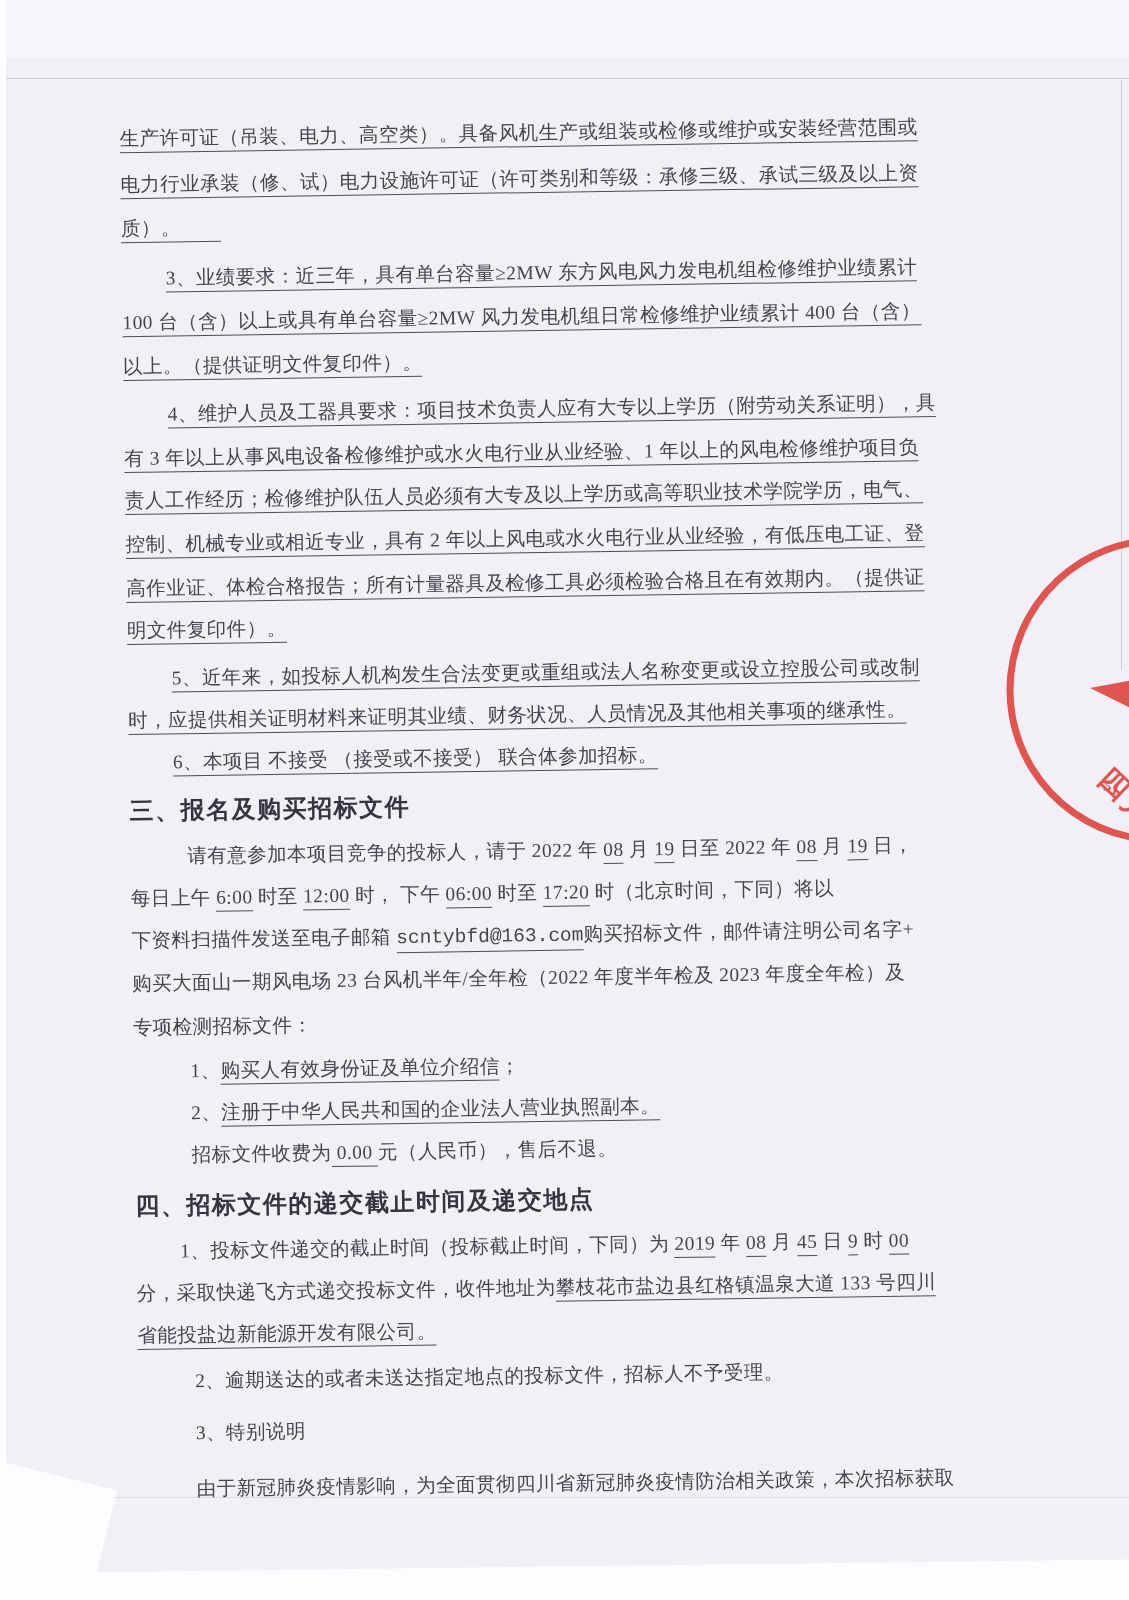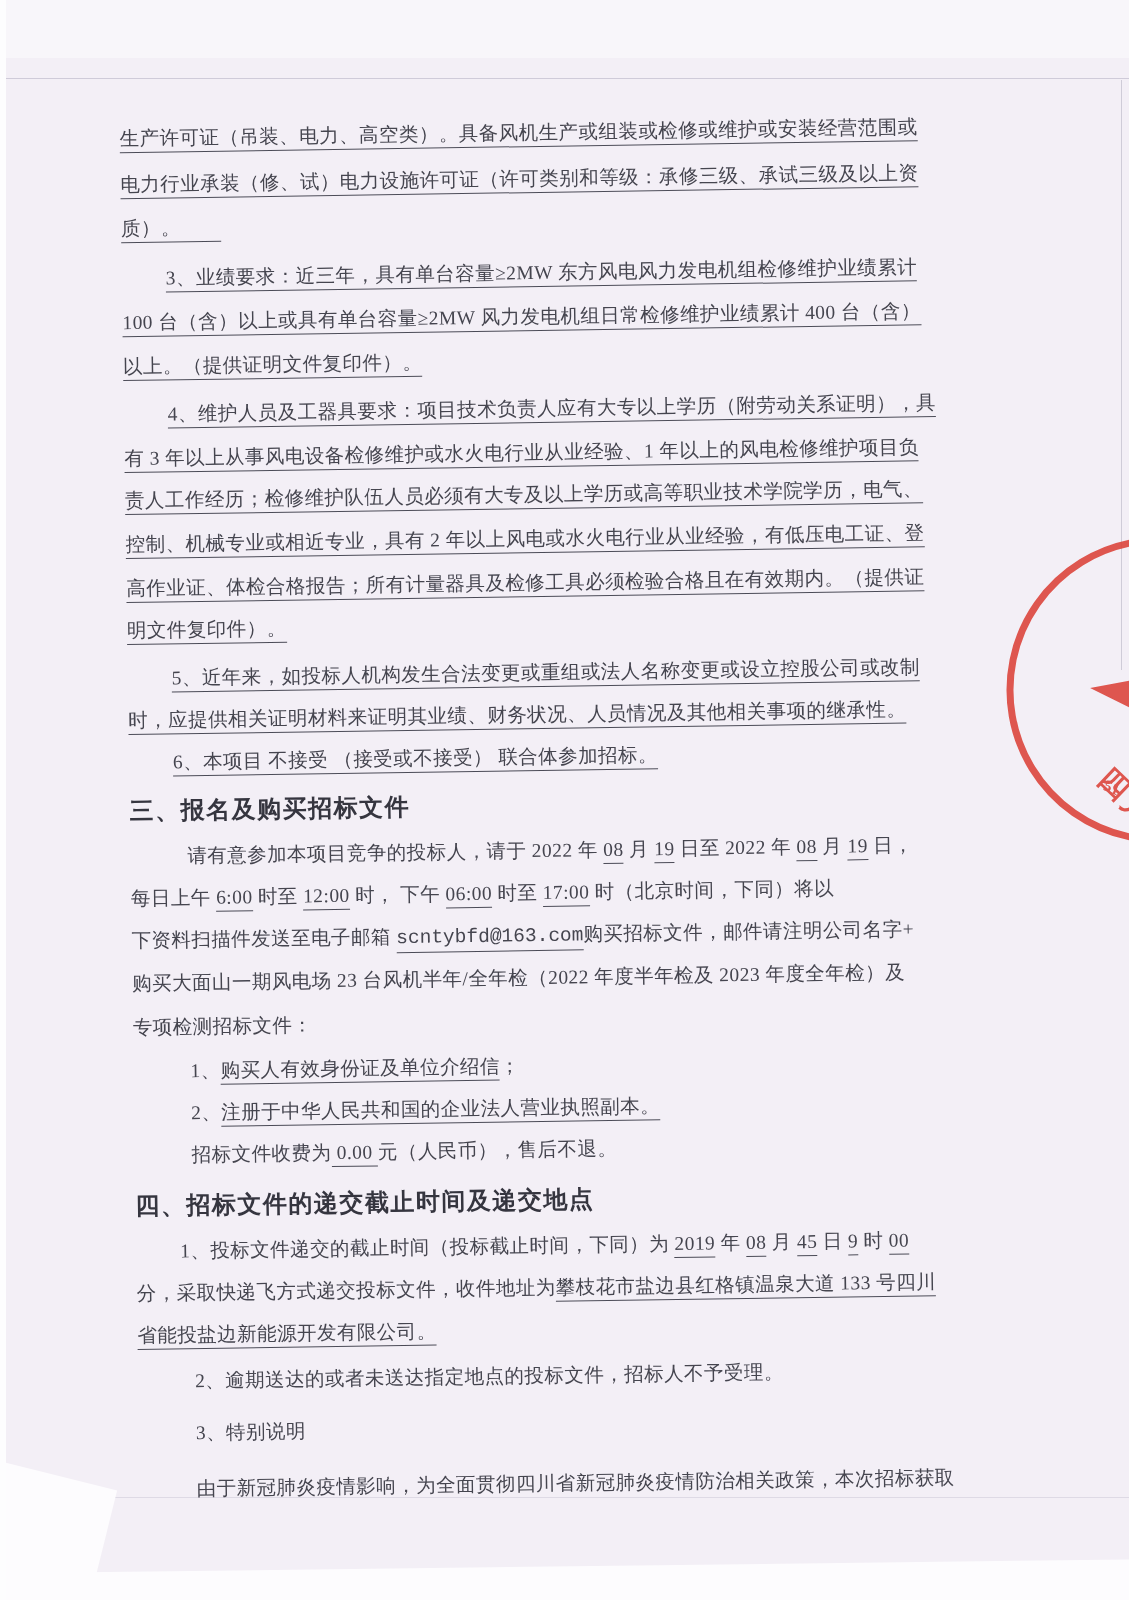--- a/index.html
+++ b/index.html
@@ -62,21 +62,21 @@
     <div class="line body" style="margin-top: 2px;"><span class="u ">有 3 年以上从事风电设备检修维护或水火电行业从业经验、1 年以上的风电检修维护项目负</span></div>
     <div class="line body"><span class="u ">责人工作经历；检修维护队伍人员必须有大专及以上学历或高等职业技术学院学历，电气、</span></div>
     <div class="line body" style="margin-top: 2px;"><span class="u ">控制、机械专业或相近专业，具有 2 年以上风电或水火电行业从业经验，有低压电工证、登</span></div>
     <div class="line body" style="margin-top: 2px;"><span class="u ">高作业证、体检合格报告；所有计量器具及检修工具必须检验合格且在有效期内。（提供证</span></div>
     <div class="line body"><span class="u ">明文件复印件）。</span></div>
     <div class="line body ind1" style="margin-top: 6px;"><span class="u ">5、近年来，如投标人机构发生合法变更或重组或法人名称变更或设立控股公司或改制</span></div>
     <div class="line body"><span class="u ">时，应提供相关证明材料来证明其业绩、财务状况、人员情况及其他相关事项的继承性。</span></div>
     <div class="line body ind1"><span class="u ">6、本项目 不接受 （接受或不接受） 联合体参加招标。</span></div>
     <div class="line heading" style="margin-top: 4px;"><span class="">三、报名及购买招标文件</span></div>
     <div class="line body ind2" style="margin-top: 2px;"><span class="">请有意参加本项目竞争的投标人，请于 2022 年 </span><span class="u ">08</span><span class=""> 月 </span><span class="u ">19</span><span class=""> 日至 2022 年 </span><span class="u ">08</span><span class=""> 月 </span><span class="u ">19</span><span class=""> 日，</span></div>
-    <div class="line body"><span class="">每日上午 </span><span class="u ">6:00</span><span class=""> 时至 </span><span class="u ">12:00</span><span class=""> 时， 下午 </span><span class="u ">06:00</span><span class=""> 时至 </span><span class="u ">17:00</span><span class=""> 时（北京时间，下同）将以</span></div>
+    <div class="line body"><span class="">每日上午 </span><span class="u ">6:00</span><span class=""> 时至 </span><span class="u ">12:00</span><span class=""> 时， 下午 </span><span class="u ">06:00</span><span class=""> 时至 </span><span class="u ">17:20</span><span class=""> 时（北京时间，下同）将以</span></div>
     <div class="line body"><span class="">下资料扫描件发送至电子邮箱 </span><span class="u mono">scntybfd@163.com</span><span class="">购买招标文件，邮件请注明公司名字+</span></div>
     <div class="line body"><span class="">购买大面山一期风电场 23 台风机半年/全年检（2022 年度半年检及 2023 年度全年检）及</span></div>
     <div class="line body" style="margin-top: 2px;"><span class="">专项检测招标文件：</span></div>
     <div class="line body ind2" style="margin-top: 2px;"><span class="">1、</span><span class="u ">购买人有效身份证及单位介绍信</span><span class="">；</span></div>
     <div class="line body ind2"><span class="">2、</span><span class="u ">注册于中华人民共和国的企业法人营业执照副本。</span></div>
     <div class="line body ind2"><span class="">招标文件收费为</span><span class="u "> 0.00 </span><span class="">元（人民币），售后不退。</span></div>
     <div class="line heading" style="margin-top: 6px;"><span class="">四、招标文件的递交截止时间及递交地点</span></div>
     <div class="line body ind1" style="margin-top: 2px;"><span class="">1、投标文件递交的截止时间（投标截止时间，下同）为 </span><span class="u ">2019</span><span class=""> 年 </span><span class="u ">08</span><span class=""> 月 </span><span class="u ">45</span><span class=""> 日 </span><span class="u ">9</span><span class=""> 时 </span><span class="u ">00</span></div>
     <div class="line body"><span class="">分，采取快递飞方式递交投标文件，收件地址为</span><span class="u ">攀枝花市盐边县红格镇温泉大道 133 号四川</span></div>
     <div class="line body"><span class="u ">省能投盐边新能源开发有限公司。</span></div>

